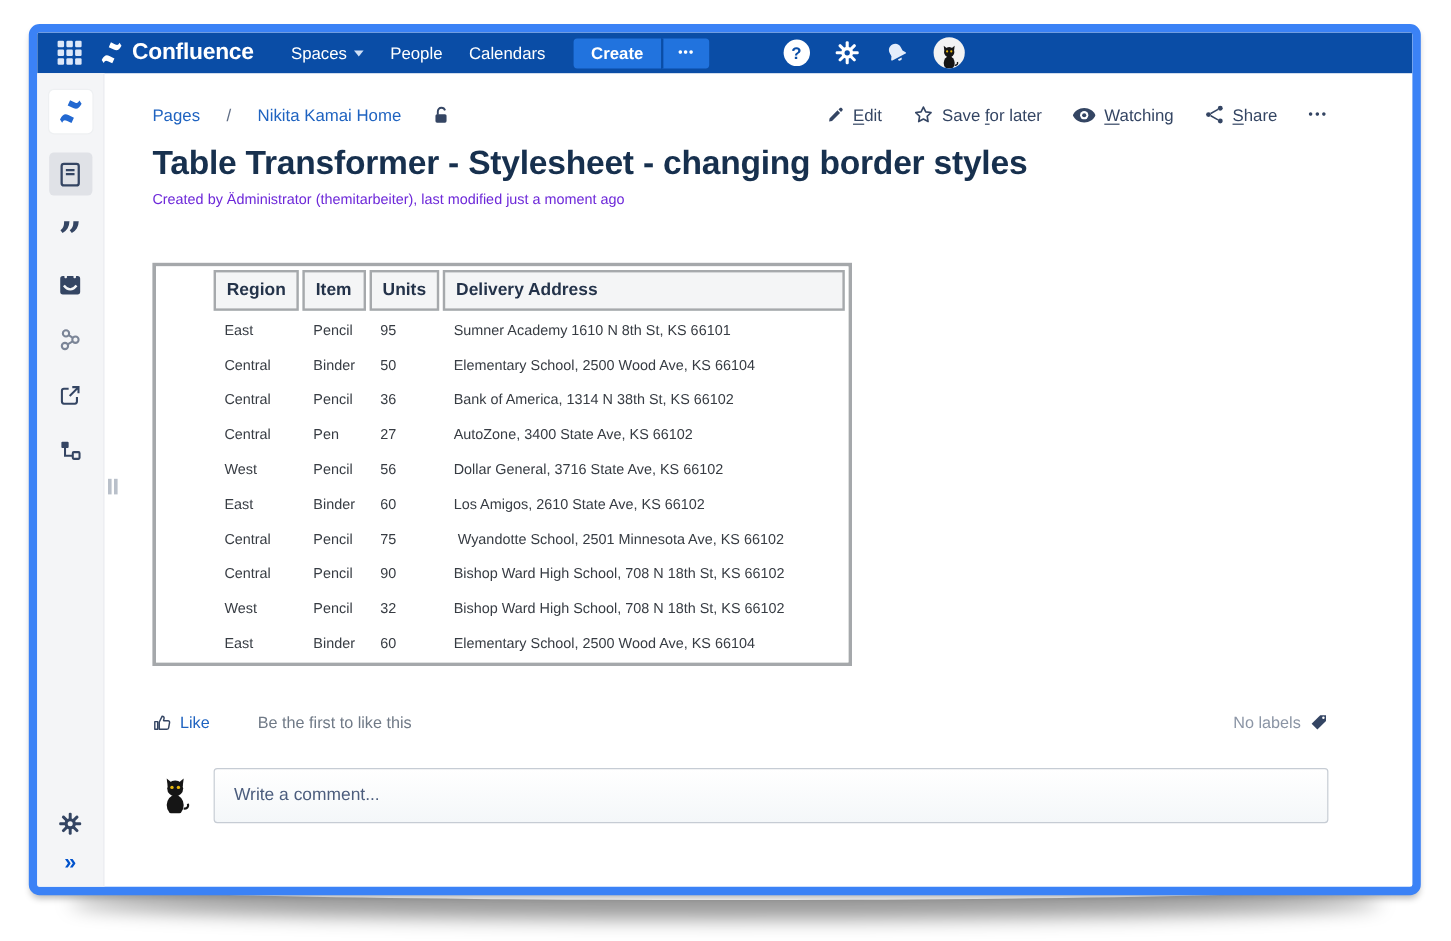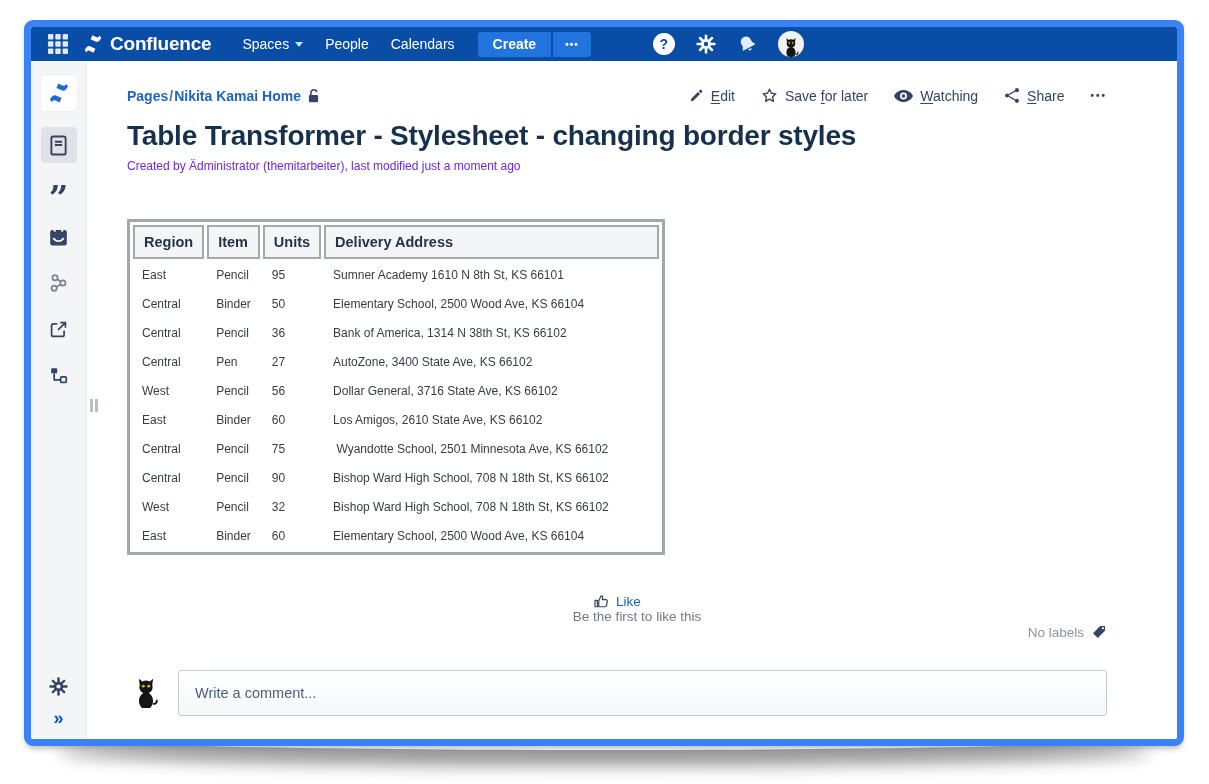--- a/index.html
+++ b/index.html
@@ -80,40 +80,40 @@
   .side-item.selected{background:#e0e2e7;}
   .quote-glyph{font-size:34px;font-weight:700;color:var(--icon);line-height:10px;margin-top:14px;font-family:"DejaVu Serif",serif;}
   .sidebar-bottom{margin-top:auto;display:flex;flex-direction:column;align-items:center;gap:14px;padding-bottom:14px;}
   .expand-glyph{font-size:18px;font-weight:700;color:#0052cc;cursor:pointer;line-height:14px;}
   .resize-grip{position:absolute;left:59px;top:372px;display:flex;gap:2px;cursor:col-resize;}
   .resize-grip span{width:3px;height:13px;background:#b9c0ca;}
 
   
   .main{margin-left:56px;padding:26px 70px 0 40px;}
   .toprow{display:flex;align-items:center;}
-  .breadcrumb{display:flex;align-items:flex-start;gap:1px;font-size:14px;color:#5e6c84;font-weight:bold;}
+  .breadcrumb{display:flex;align-items:flex-start;gap:22px;font-size:14px;color:#5e6c84;}
   .breadcrumb a{color:var(--link);text-decoration:none;cursor:pointer;}
   .lock{margin-left:4px;display:flex;}
   .actions{margin-left:auto;display:flex;align-items:center;gap:26px;font-size:14px;color:var(--icon);}
   .action{display:flex;align-items:center;gap:7px;cursor:pointer;}
   .action-more{font-size:10px;font-weight:700;letter-spacing:2px;cursor:pointer;}
 
   .page-title{margin:16px 0 0 0;font-size:28px;font-weight:600;color:var(--title-text);letter-spacing:-.2px;}
   .byline{margin-top:7px;font-size:12px;color:#6d28d9;}
 
   .table-wrap{margin-top:46px;display:inline-block;border:3px solid var(--table-border);}
-  table.content-table{border-collapse:separate;border-spacing:3px;background:#fff;}
+  table.content-table{border-collapse:separate;border-spacing:3px;background:#fff;padding-left:45px;}
   .content-table th{
     border:2px solid #a6a9ac;background:#f4f5f6;font-size:14.5px;font-weight:700;color:#24334a;
     padding:7px 9px;text-align:left;white-space:pre;
   }
   .content-table td{padding:6px 9px;font-size:12px;color:#373c43;white-space:pre;}
   .content-table th:last-child,.content-table td:last-child{min-width:335px;}
 
-  .likebar{margin-top:34px;display:flex;align-items:center;font-size:13.5px;flex-direction:column;}
+  .likebar{margin-top:34px;display:flex;align-items:center;font-size:13.5px;}
   .like-link{display:flex;align-items:center;gap:7px;color:var(--link);cursor:pointer;}
   .like-hint{margin-left:40px;color:#707a87;}
   .labels{margin-left:auto;display:flex;align-items:center;gap:7px;color:#8b95a5;cursor:pointer;}
 
   .commentrow{margin-top:30px;display:flex;gap:13px;align-items:flex-start;}
   .comment-avatar{width:38px;height:38px;border-radius:3px;overflow:hidden;display:flex;align-items:flex-end;justify-content:center;}
   .comment-box{
     flex:1;height:46px;border:1px solid #c6ccd4;border-radius:3px;
     background:linear-gradient(#ffffff,#f4f7f9);padding:0 16px;color:#44546f;font-size:14.5px;
     font-family:inherit;outline:none;cursor:text;

